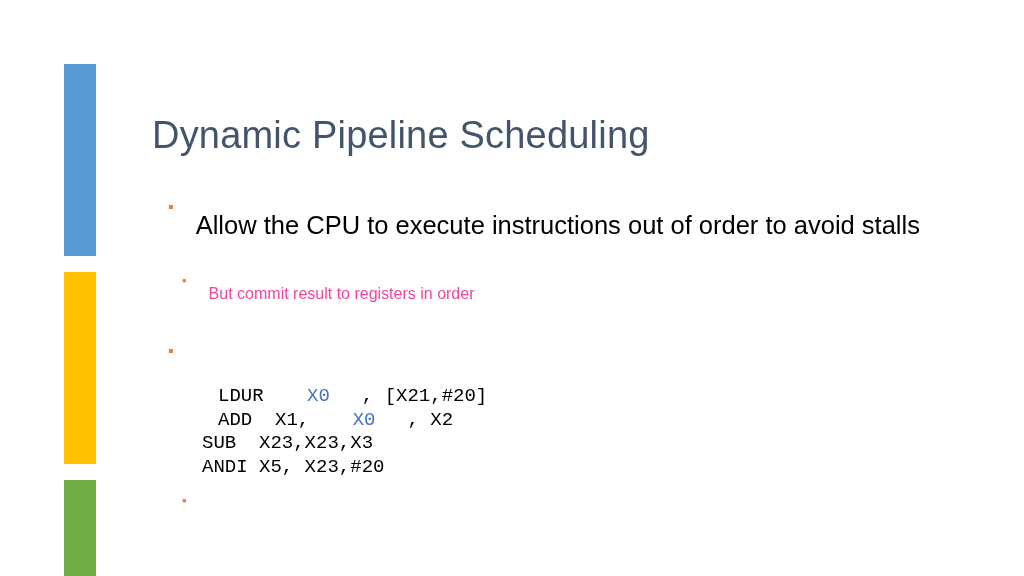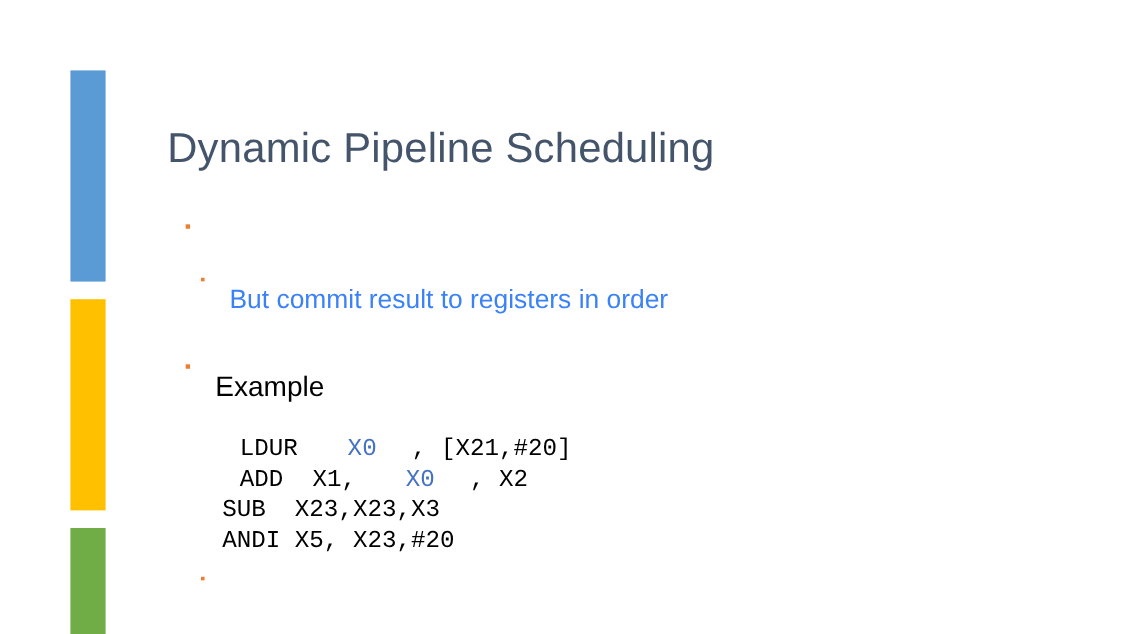--- a/index.html
+++ b/index.html
@@ -68,27 +68,27 @@
       margin-top: 4px;
     }
     .bullet-l2 .marker {
       color: #ed7d31;
       font-size: 13px;
       margin-right: 6px;
       margin-top: 6px;
       line-height: 1;
     }
     .bullet-l2 .text {
-      color: #3b82f6;
-      font-size: 24px;
+      color: #ec4899;
+      font-size: 16px;
       line-height: 1.3;
     }
     .code-block {
       font-family: 'Consolas', 'Courier New', monospace;
-      font-size: 22px;
+      font-size: 19px;
       color: #000;
       margin-left: 50px;
       margin-top: 6px;
       margin-bottom: 8px;
       line-height: 1.25;
       white-space: pre;
     }
     .hl {
       color: #4472c4;
     }
@@ -110,30 +110,30 @@
   <div class="stripe stripe-blue"></div>
   <div class="stripe stripe-yellow"></div>
   <div class="stripe stripe-green"></div>
 </div>
 
 <div class="content">
   <h1 class="title">Dynamic Pipeline Scheduling</h1>
 
   <div class="bullet-l1">
     <span class="marker">▪</span>
+    <span class="text">Allow the CPU to execute instructions out of order to avoid stalls</span>
   </div>
 
   <div class="bullet-l2">
     <span class="marker">▪</span>
     <span class="text">But commit result to registers in order</span>
   </div>
 
   <div class="bullet-l1">
     <span class="marker">▪</span>
-    <span class="text">Example</span>
   </div>
 
   <div class="code-block"><span><span>LDUR </span><span class="hl">X0</span><span>, [X21,#20]</span></span>
 <span><span>ADD  X1, </span><span class="hl">X0</span><span>, X2</span></span>
 <span>SUB  X23,X23,X3</span>
 <span>ANDI X5, X23,#20</span></div>
 
   <div class="bullet-l2">
     <span class="marker">▪</span>
   </div>

